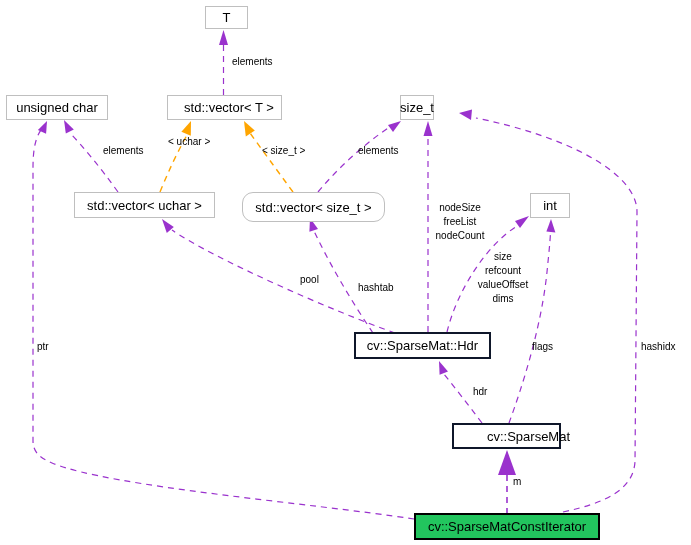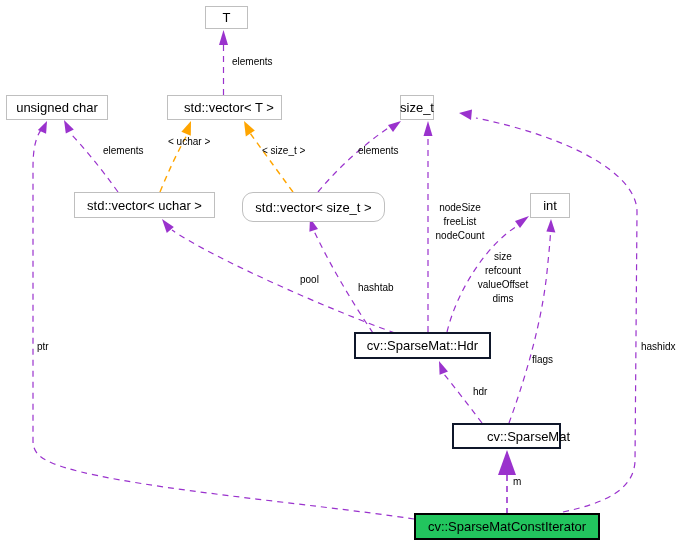--- a/index.html
+++ b/index.html
@@ -126,21 +126,21 @@
 refcount
 valueOffset
 dims</div>
 
   <div class="edge-label" style="left:288px;top:273px;margin-left:12px;">pool</div>
 
   <div class="edge-label" style="left:358px;top:273px;margin-top:8px;">hashtab</div>
 
   <div class="edge-label" style="left:37px;top:340px;">ptr</div>
 
-  <div class="edge-label" style="left:532px;top:340px;margin-top:13px;">flags</div>
+  <div class="edge-label" style="left:532px;top:340px;">flags</div>
 
   <div class="edge-label" style="left:641px;top:340px;">hashidx</div>
 
   <div class="edge-label" style="left:473px;top:385px;">hdr</div>
 
   <div class="edge-label" style="left:513px;top:475px;">m</div>
 
 </div>
 
 </body></html>

